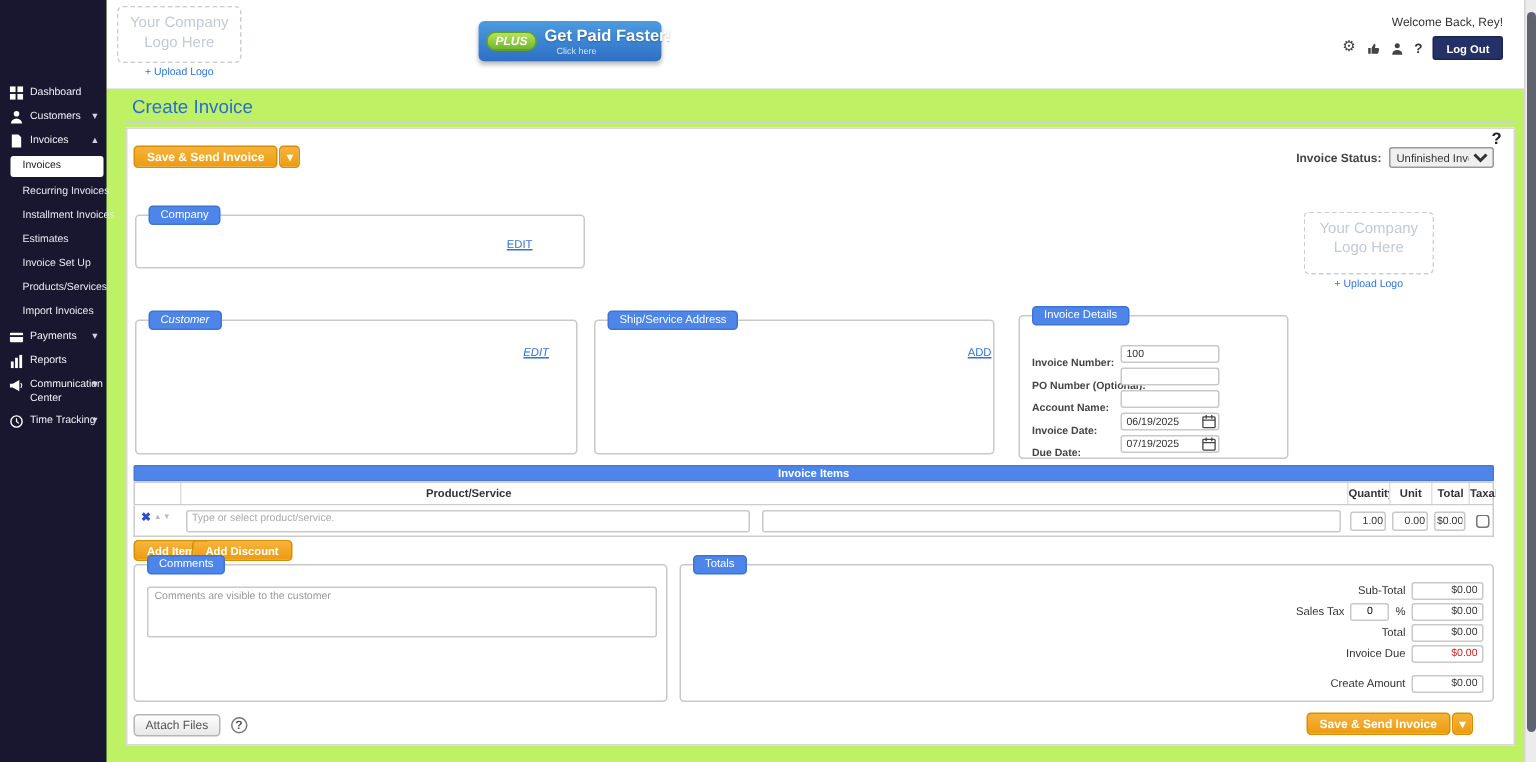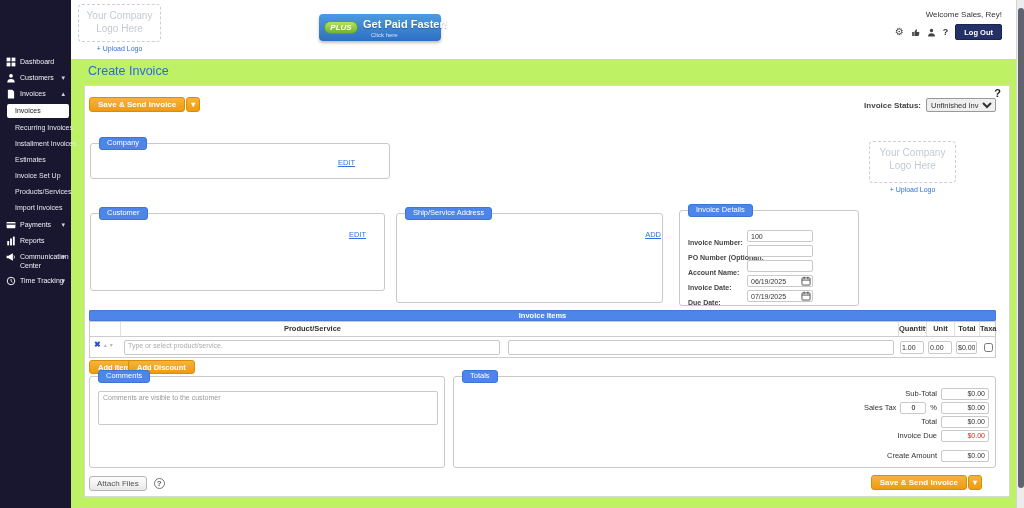--- a/index.html
+++ b/index.html
@@ -80,21 +80,21 @@
         text-align:center; line-height:14px; border-left:1px solid #e0e0e0; overflow:hidden; }
   .trowband { position:absolute; left:4px; top:251px; width:907px; height:21px; background:#fff;
               border:1px solid #ccc; border-top:none; }
   .rowctl { position:absolute; left:4px; top:4px; display:flex; gap:3px; align-items:center; }
   .del-x { color:#2b50c8; font-size:8px; font-weight:bold; cursor:pointer; line-height:8px; }
   .mv { color:#b9b9b9; font-size:6px; cursor:pointer; line-height:7px; }
   .cell-ta { position:absolute; top:3px; height:15px; border:1px solid #c9c9c9; border-radius:2px;
              font-size:7px; padding:1px 3px; font-family:inherit; resize:none; color:#333; }
   .cell-ta::placeholder { color:#aaa; }
   .cell-in { position:absolute; top:4px; height:13px; border:1px solid #c9c9c9; border-radius:2px;
-             font-size:7px; text-align:left; font-family:inherit; color:#333; padding:0 1px; }
+             font-size:7px; text-align:right; font-family:inherit; color:#333; padding:0 1px; }
   .tax-cb { position:absolute; left:894px; top:6px; width:9px; height:9px; }
   
   .cm-ta { position:absolute; left:8px; top:14px; width:340px; height:34px; border:1px solid #c9c9c9;
            border-radius:2px; font-size:7px; padding:2px 4px; font-family:inherit; resize:none; }
   .cm-ta::placeholder { color:#999; }
   .trow { position:absolute; right:6px; height:13px; display:flex; align-items:center; gap:4px; }
   .tlabel { font-size:7.5px; color:#333; white-space:nowrap; }
   .tval { width:48px; height:12px; border:1px solid #c9c9c9; border-radius:2px; font-size:7px;
           text-align:right; padding:0 3px; font-family:inherit; color:#333; }
   .tval.red { color:#cc2222; }
@@ -202,21 +202,21 @@
     <div class="logo-box" style="left:7px; top:4px; width:83px; height:38px;">
       <div>Your Company</div>
       <div>Logo Here</div>
     </div>
     <div class="upload-link" style="left:7px; top:45px; width:83px;">+ Upload Logo</div>
     <div class="banner">
       <span class="plus">PLUS</span>
       <span class="btext">Get Paid Faster!</span>
       <span class="bsub">Click here</span>
     </div>
-    <div class="welcome">Welcome Sales, Rey!</div>
+    <div class="welcome">Welcome Back, Rey!</div>
     <div class="hicons">
       <span class="hicon">⚙</span>
       <span class="hicon">
           <svg viewBox="0 0 16 16">
             <path d="M2 7h3v7H2zM6 14h6.5c.8 0 1.5-.6 1.6-1.4l.8-4A1.5 1.5 0 0 0 13.4 7H10l.6-3A1.6 1.6 0 0 0 9 2.2L6 7z"></path>
           </svg>
         </span>
       <span class="hicon">
           <svg viewBox="0 0 16 16">
             <circle cx="8" cy="4.5" r="3"></circle>
@@ -249,21 +249,21 @@
       <span class="tab">Company</span>
       <span class="link" style="right:34px; top:14px;">EDIT</span>
     </div>
 
     <div class="logo-box" style="left:784px; top:55px; width:87px; height:42px;">
       <div>Your Company</div>
       <div>Logo Here</div>
     </div>
     <div class="upload-link" style="left:784px; top:100px; width:87px;">+ Upload Logo</div>
 
-    <div class="box" style="left:5px; top:127px; width:295px; height:78px;">
+    <div class="box" style="left:5px; top:127px; width:295px; height:90px;font-style:italic;">
       <span class="tab">Customer</span>
       <span class="link" style="right:18px; top:16px;">EDIT</span>
     </div>
 
     <div class="box" style="left:311px; top:127px; width:267px; height:90px;">
       <span class="tab">Ship/Service Address</span>
       <span class="link" style="right:1px; top:16px;">ADD</span>
     </div>
 
     <div class="box" style="left:594px; top:124px; width:180px; height:96px;">

